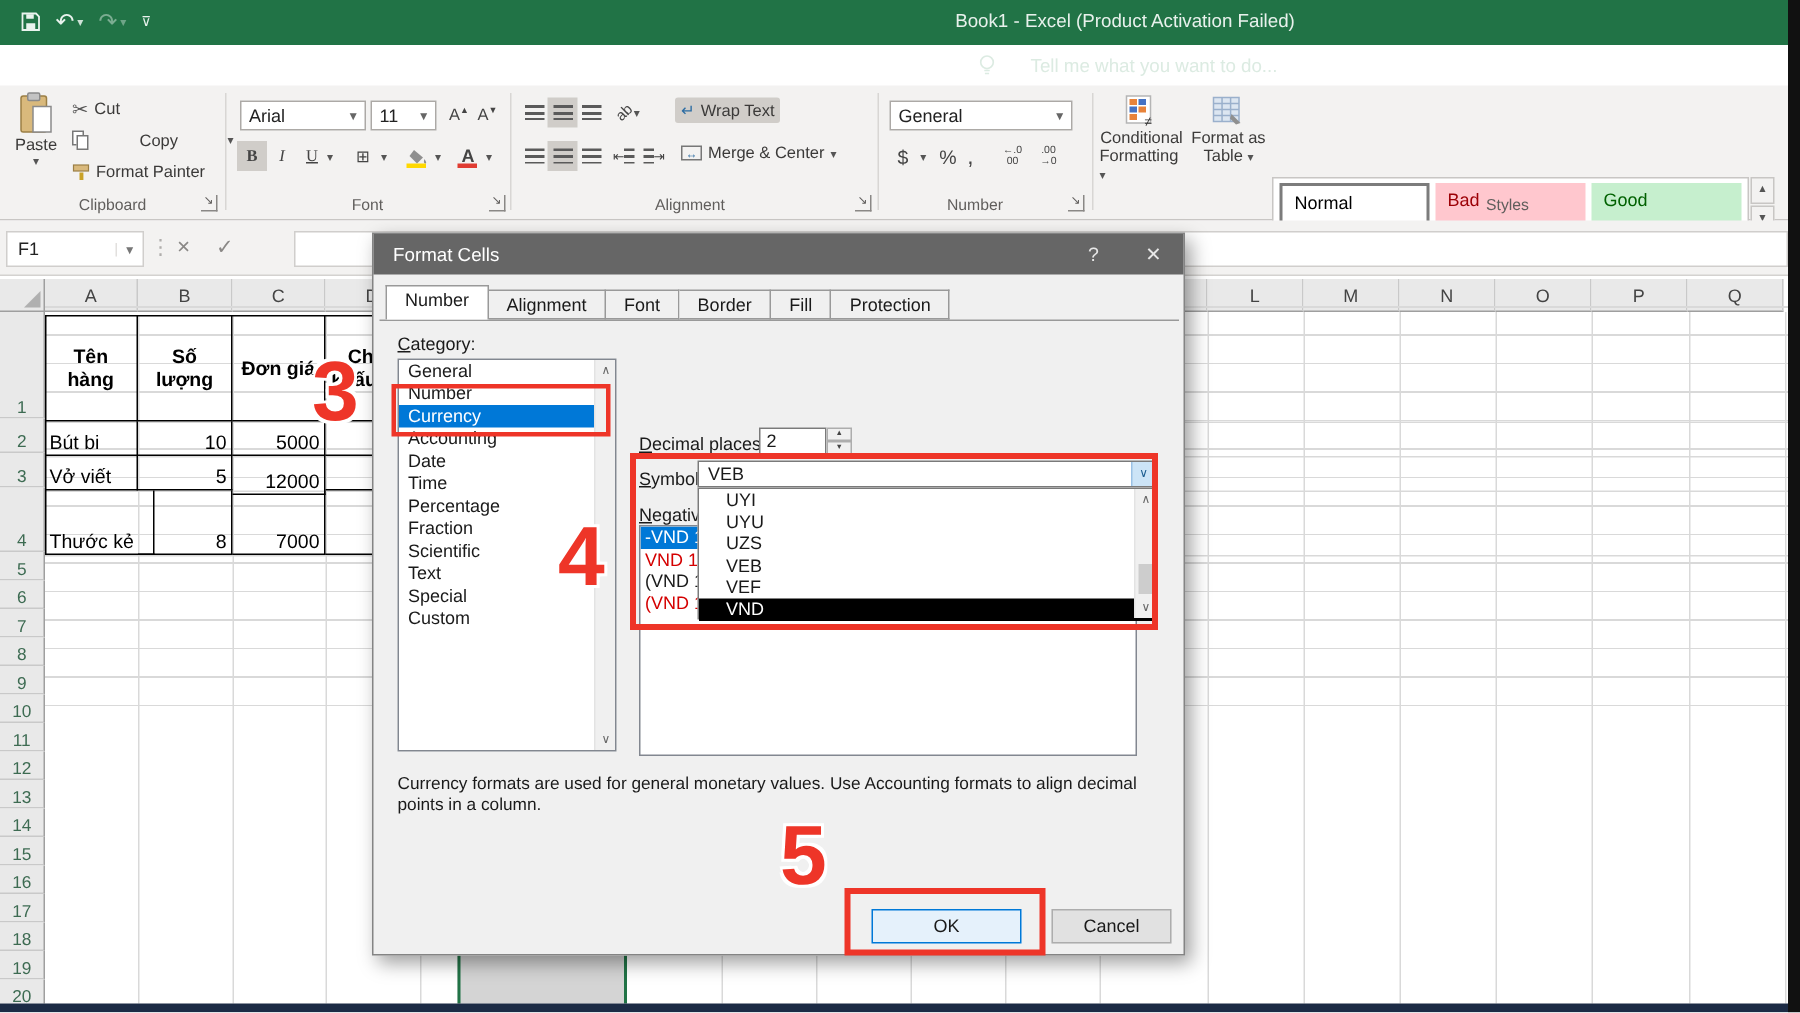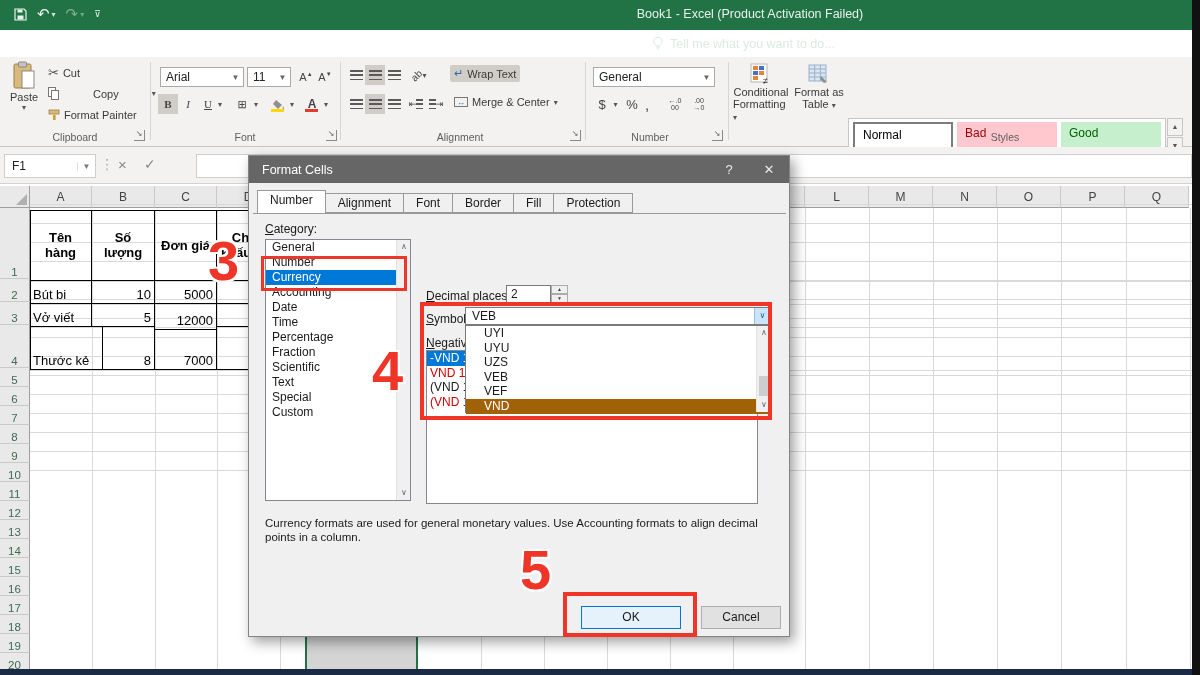--- a/index.html
+++ b/index.html
@@ -13,21 +13,21 @@
   #qat { left:14px; top:5px; display:flex; align-items:center; gap:10px; color:#fff; }
   .qat-btn { display:flex; align-items:center; font-size:15px; color:#eaf3ee; cursor:pointer; }
   .qat-dd { font-size:8px; margin-left:2px; color:#cfe3d8; }
   .dim { opacity:.45; }
   #win-title { left:560px; top:7px; width:380px; text-align:center; font-size:12.5px; color:#e8f1ec; }
 
   
   #menubar { left:0; top:30px; width:1200px; height:27px; background:#217346; display:flex; align-items:flex-end; padding-left:10px; }
   .menu-tab { height:27px; line-height:27px; padding:0 15px; font-size:12.5px; color:#fff; cursor:pointer; }
   .menu-tab.active { background:#f3f2f1; color:#217346; }
-  #tellme { position:absolute; left:652px; top:36px; display:flex; align-items:center; gap:6px; color:#dcebe2; font-size:12.5px; }
+  #tellme { position:absolute; left:652px; top:36px; display:flex; align-items:center; gap:23px; color:#dcebe2; font-size:12.5px; }
 
   
   #ribbon { left:0; top:57px; width:1200px; height:90px; background:#f3f2f1; border-bottom:1px solid #c8c6c4; font-size:11px; color:#3b3a39; }
   .rb-divider { position:absolute; top:5px; width:1px; height:78px; background:#d8d6d4; }
   .grp-label { position:absolute; top:74px; font-size:10.5px; color:#605e5c; text-align:center; }
   .launcher { position:absolute; top:73px; width:11px; height:11px; border:1px solid #8a8886; border-top:none; border-left:none; color:#605e5c; font-size:8px; line-height:8px; text-align:center; cursor:pointer; }
   .rbtn { position:absolute; display:flex; align-items:center; gap:4px; padding:2px 4px; border-radius:2px; cursor:pointer; white-space:nowrap; }
   .rbtn.hl, .mini.hl { background:#d0cdc9; }
   .mini { position:absolute; width:20px; height:20px; display:flex; align-items:center; justify-content:center; cursor:pointer; color:#444; }
   .bars { display:inline-block; width:13px; height:10px; background:repeating-linear-gradient(to bottom,#5a5a5a 0 2px,transparent 2px 4.5px); }
@@ -110,21 +110,21 @@
   #sym-combo { position:absolute; left:216px; top:151px; width:306px; height:18px; background:#fff; border:1px solid #7a7a7a; cursor:pointer; }
   #sym-combo .cv { position:absolute; left:6px; top:1px; }
   #sym-btn { position:absolute; right:0; top:0; width:16px; height:16px; background:#cce4f7; border-left:1px solid #9ac1e5; color:#1c5d90; font-size:8px; text-align:center; line-height:16px; }
   #neg-label { position:absolute; left:177px; top:180px; white-space:nowrap; }
   #neg-list { position:absolute; left:177px; top:194px; width:332px; height:154px; background:#fff; border:1px solid #828790; overflow:hidden; }
   .neg-item { height:14.5px; line-height:14.5px; padding-left:3px; white-space:nowrap; overflow:hidden; }
   .neg-item.sel { background:#0078d7; color:#fff; }
   .neg-item.red { color:#d40000; }
   #sym-drop { position:absolute; left:216px; top:169px; width:306px; height:88px; background:#fff; border:1px solid #7a7a7a; z-index:3; }
   .dd-item { height:14.6px; line-height:14.6px; padding-left:18px; cursor:pointer; }
-  .dd-item.sel { background:#a16207; color:#fff; }
+  .dd-item.sel { background:#000000; color:#fff; }
 
   #dlg-desc { position:absolute; left:16px; top:360px; width:508px; font-size:11.5px; line-height:14px; color:#1a1a1a; }
   #btn-ok { position:absolute; left:332px; top:450px; width:100px; height:23px; background:#e5f1fb; border:1px solid #0078d7; text-align:center; line-height:21px; cursor:pointer; }
   #btn-cancel { position:absolute; left:452px; top:450px; width:80px; height:23px; background:#e1e1e1; border:1px solid #adadad; text-align:center; line-height:21px; cursor:pointer; }
 
   
   .red-box { position:absolute; border:4px solid #ee3528; z-index:9; pointer-events:none; }
   .step-num { position:absolute; z-index:10; font-size:56px; font-weight:bold; color:#ee3528; pointer-events:none;
               text-shadow:-2px -2px 0 #fff, 2px -2px 0 #fff, -2px 2px 0 #fff, 2px 2px 0 #fff; }
 

